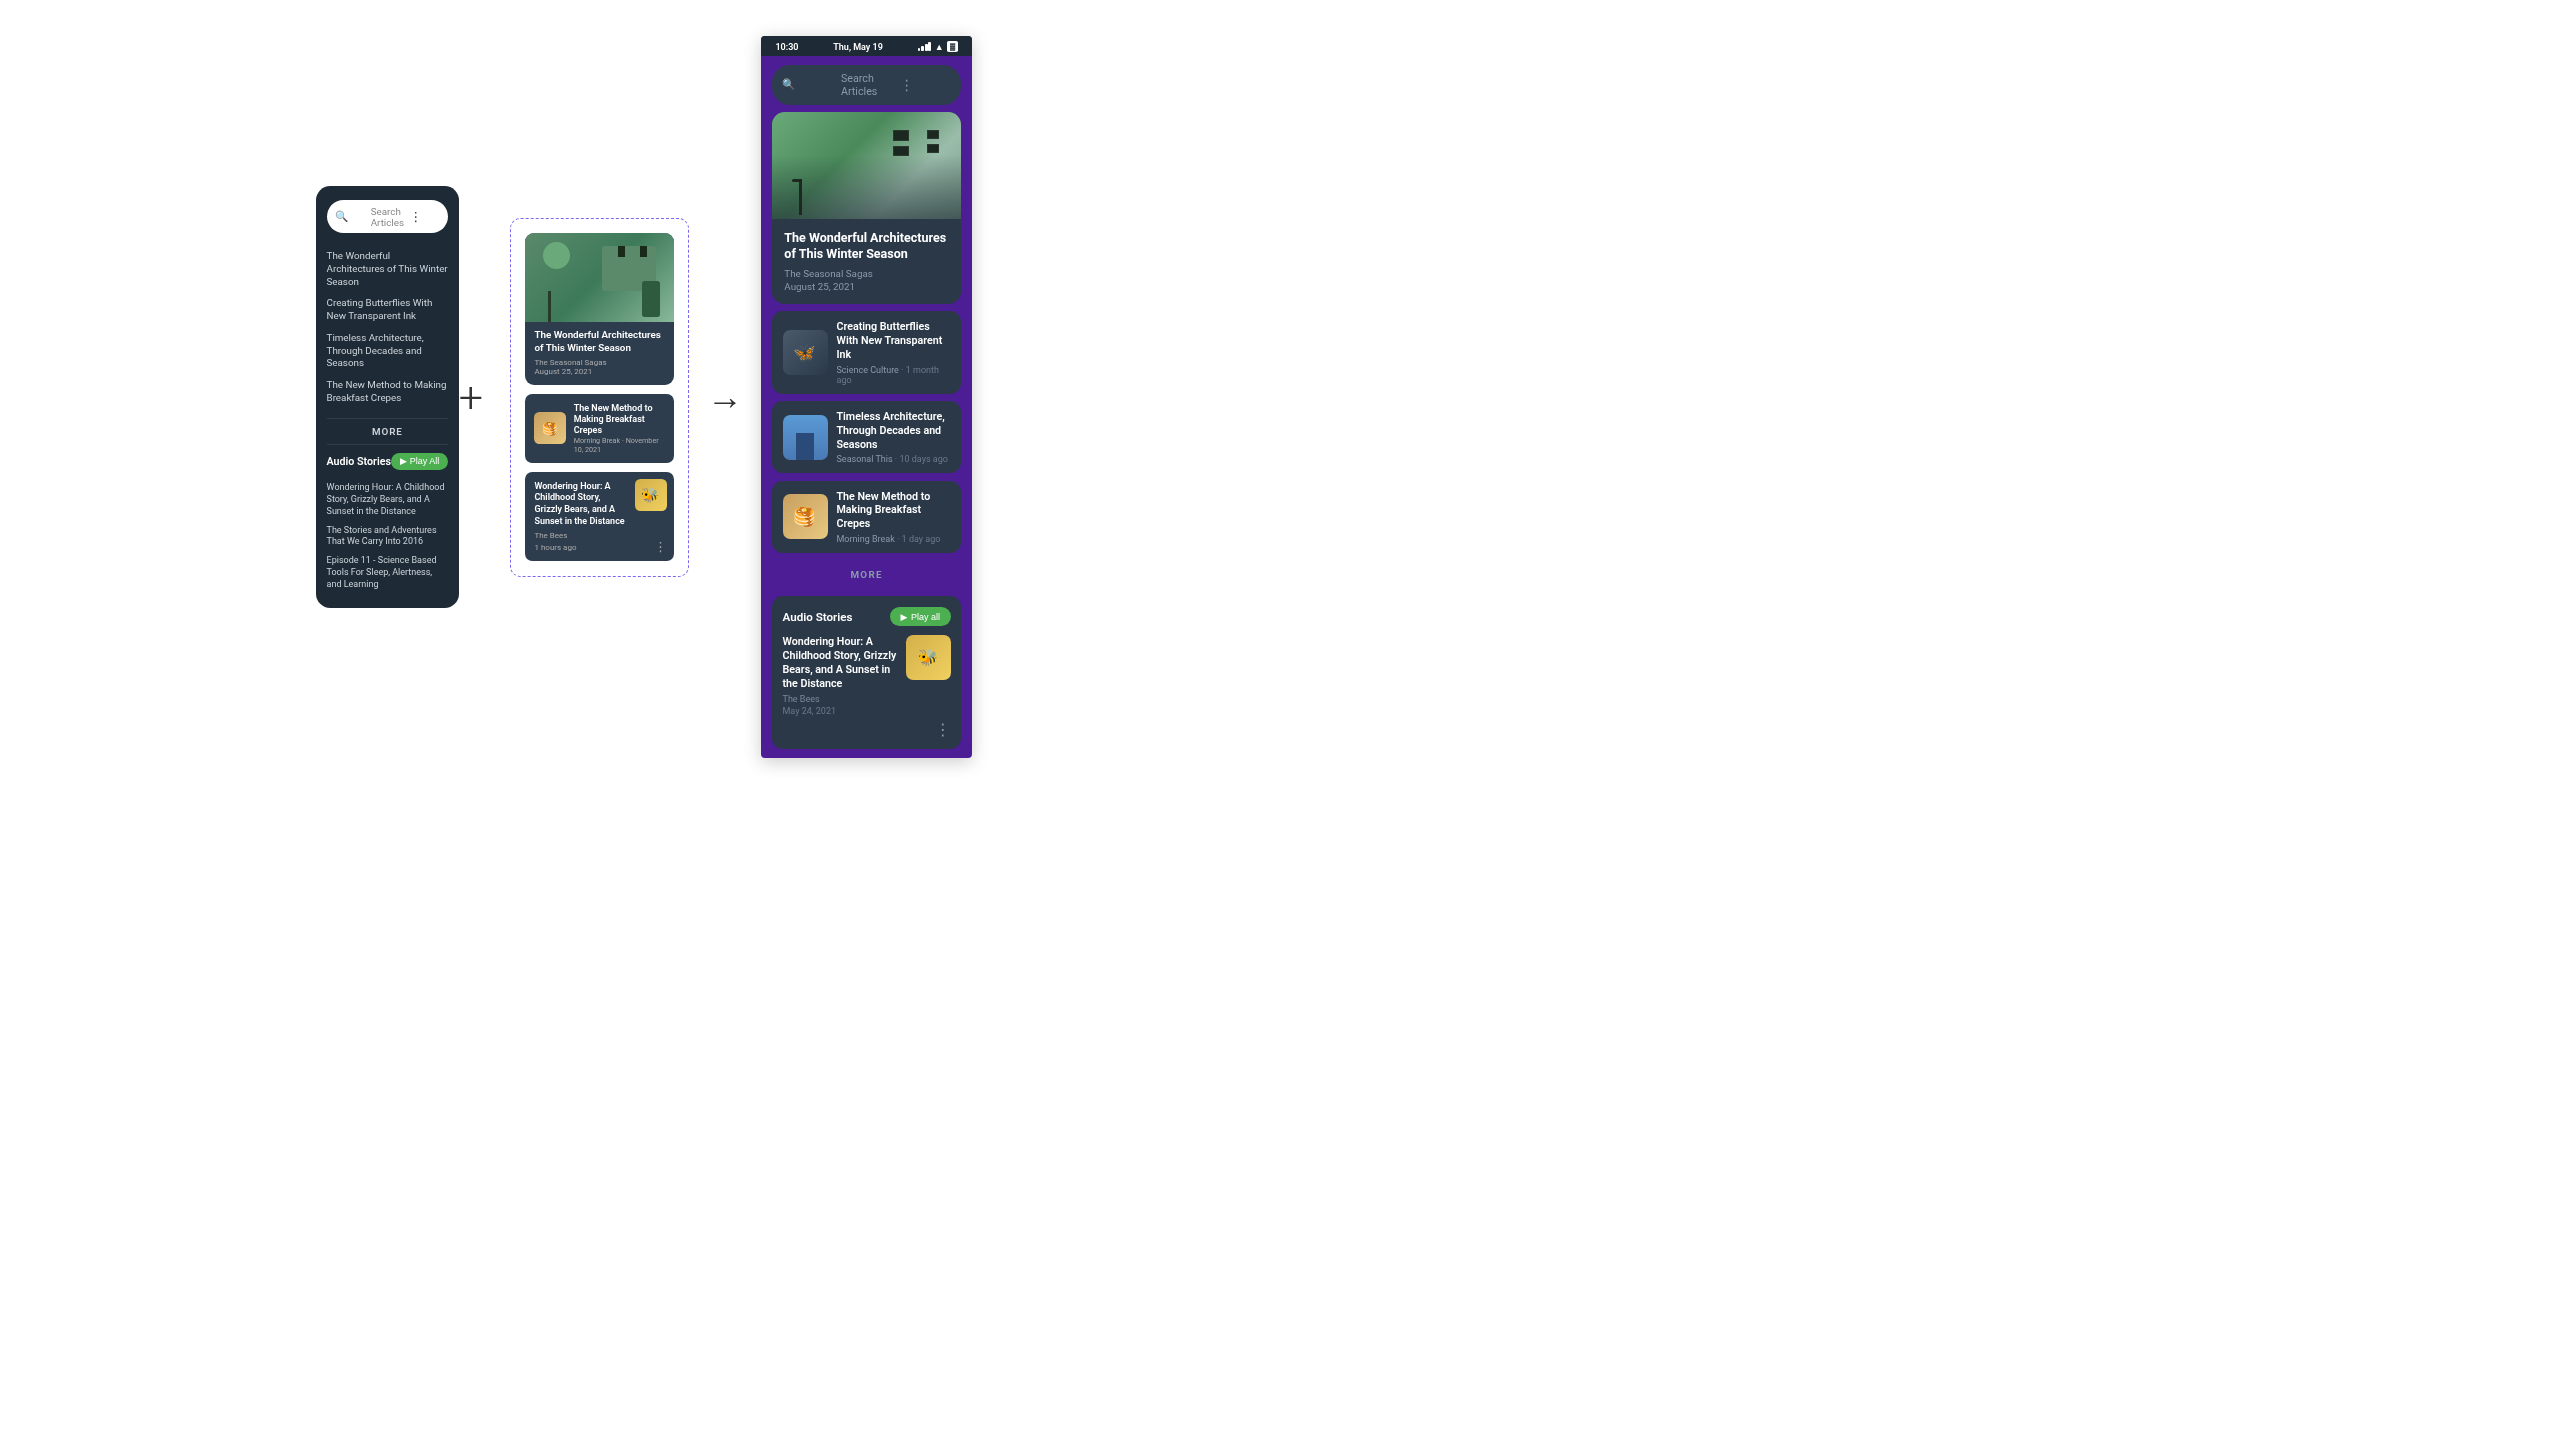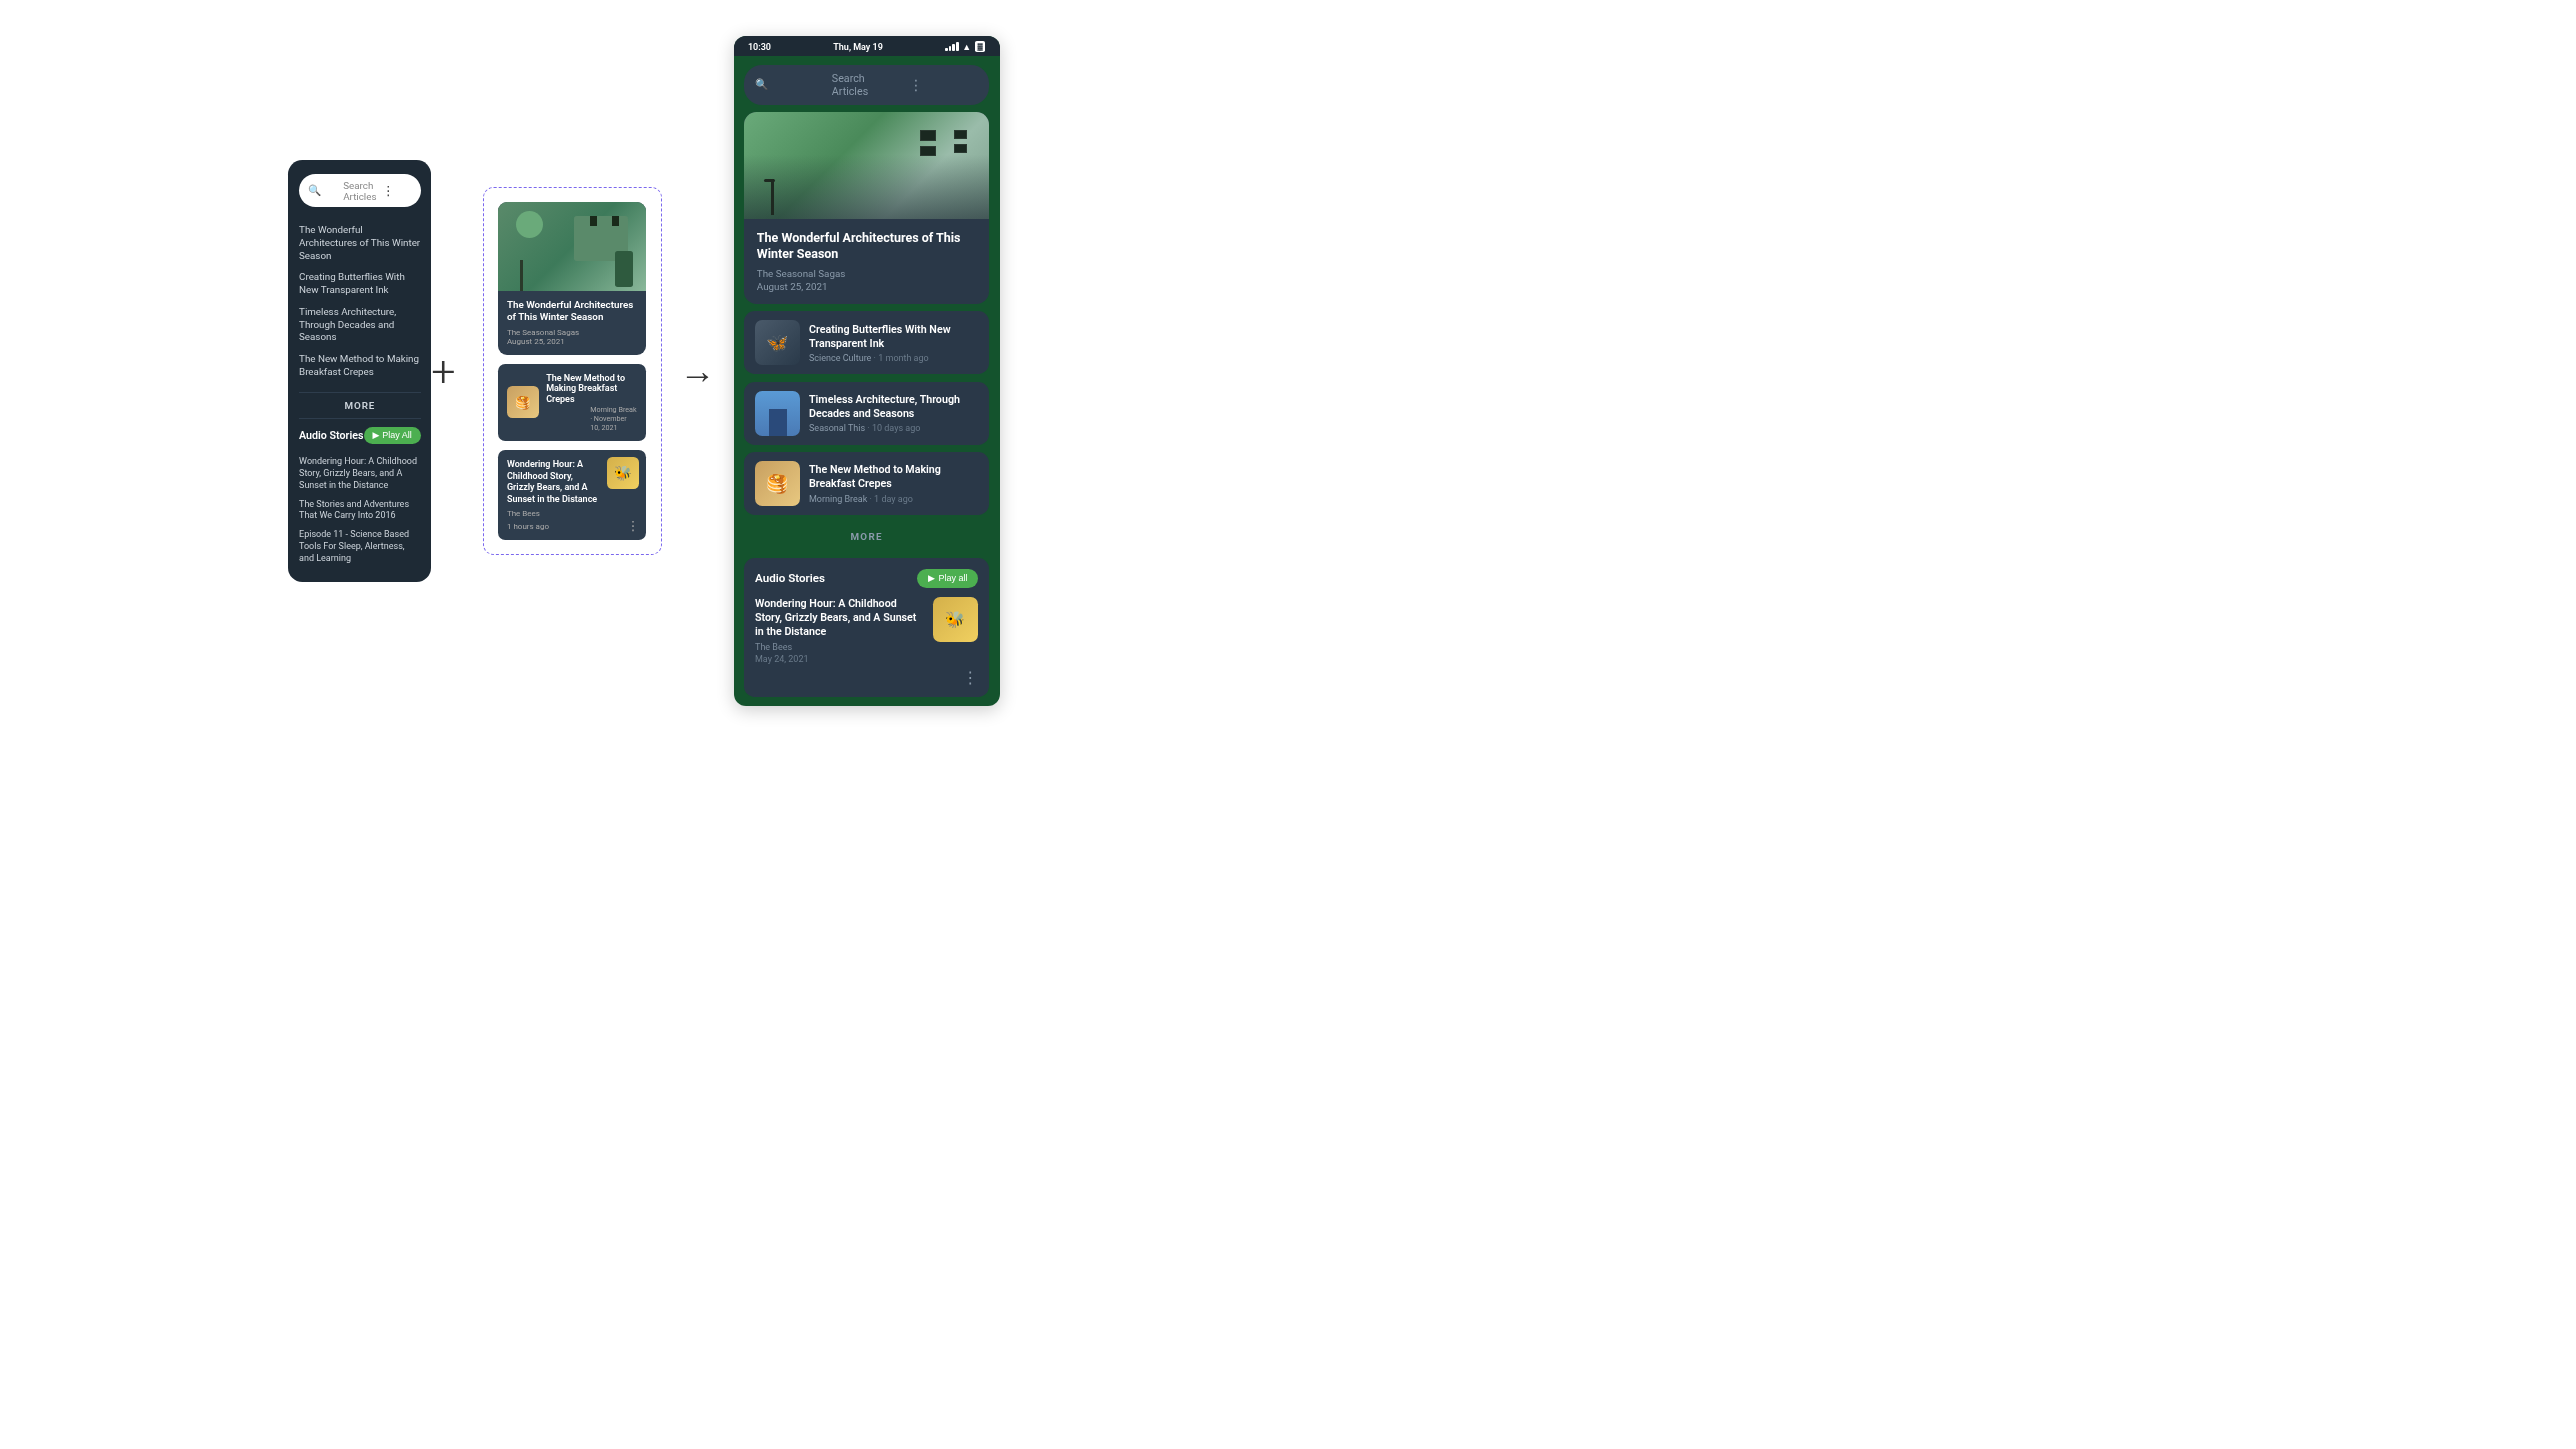--- a/index.html
+++ b/index.html
@@ -201,21 +201,20 @@
     }
     .small-card-text .sc-title {
       font-size: 9px;
       color: #fff;
       font-weight: 600;
       line-height: 1.2;
     }
     .small-card-text .sc-meta {
       font-size: 7.2px;
       color: #aaa;
-      margin-left: 44px;
     }
 
     .wireframe-card-audio {
       background: #2e3d4d;
       border-radius: 7.2px;
       padding: 9px;
       position: relative;
     }
     .audio-card-title {
       font-size: 9px;
@@ -265,23 +264,23 @@
     }
 
     
     .phone-right-wrapper {
       display: flex;
       flex-direction: column;
       align-items: center;
     }
 
     .phone-right {
-      width: 266px;
-      background: #14532d;
-      border-radius: 12px;
+      width: 211px;
+      background: #4c1d95;
+      border-radius: 4px;
       overflow: hidden;
       box-shadow: 0 3.6px 18px rgba(0,0,0,0.2);
     }
 
     .status-bar {
       background: #1e2a35;
       display: flex;
       justify-content: space-between;
       align-items: center;
       padding: 5.4px 14.3px 3.6px;

